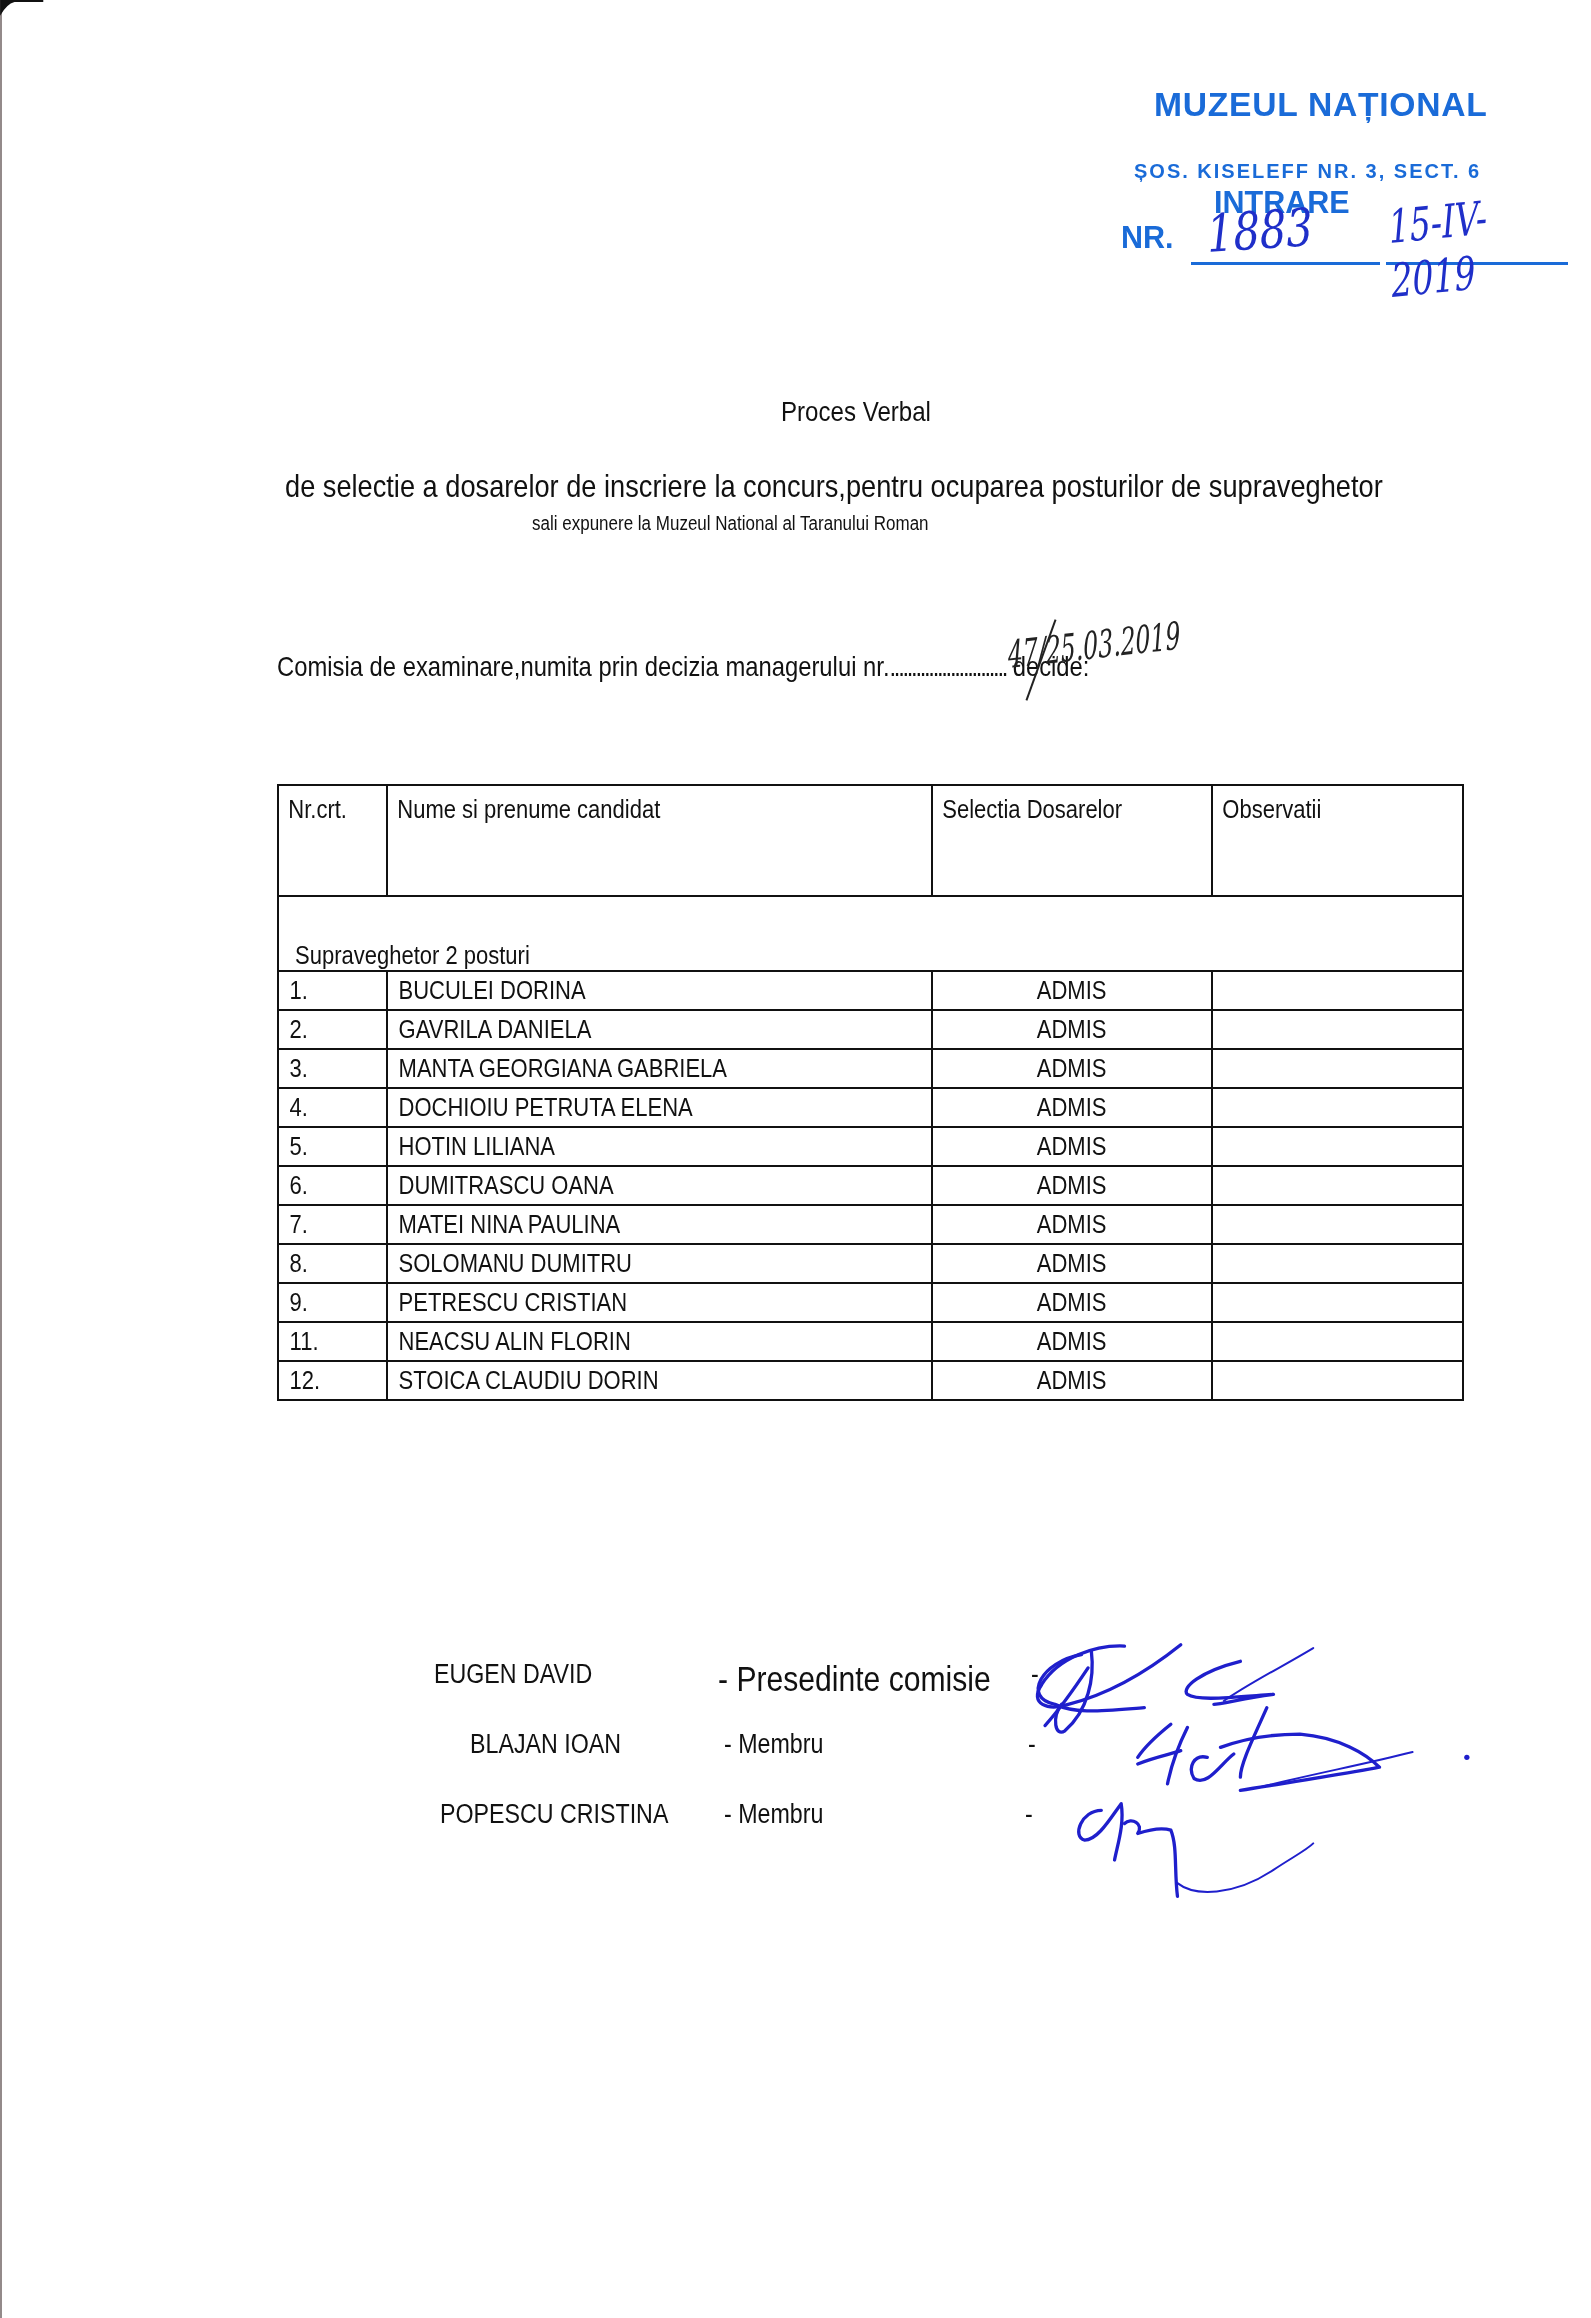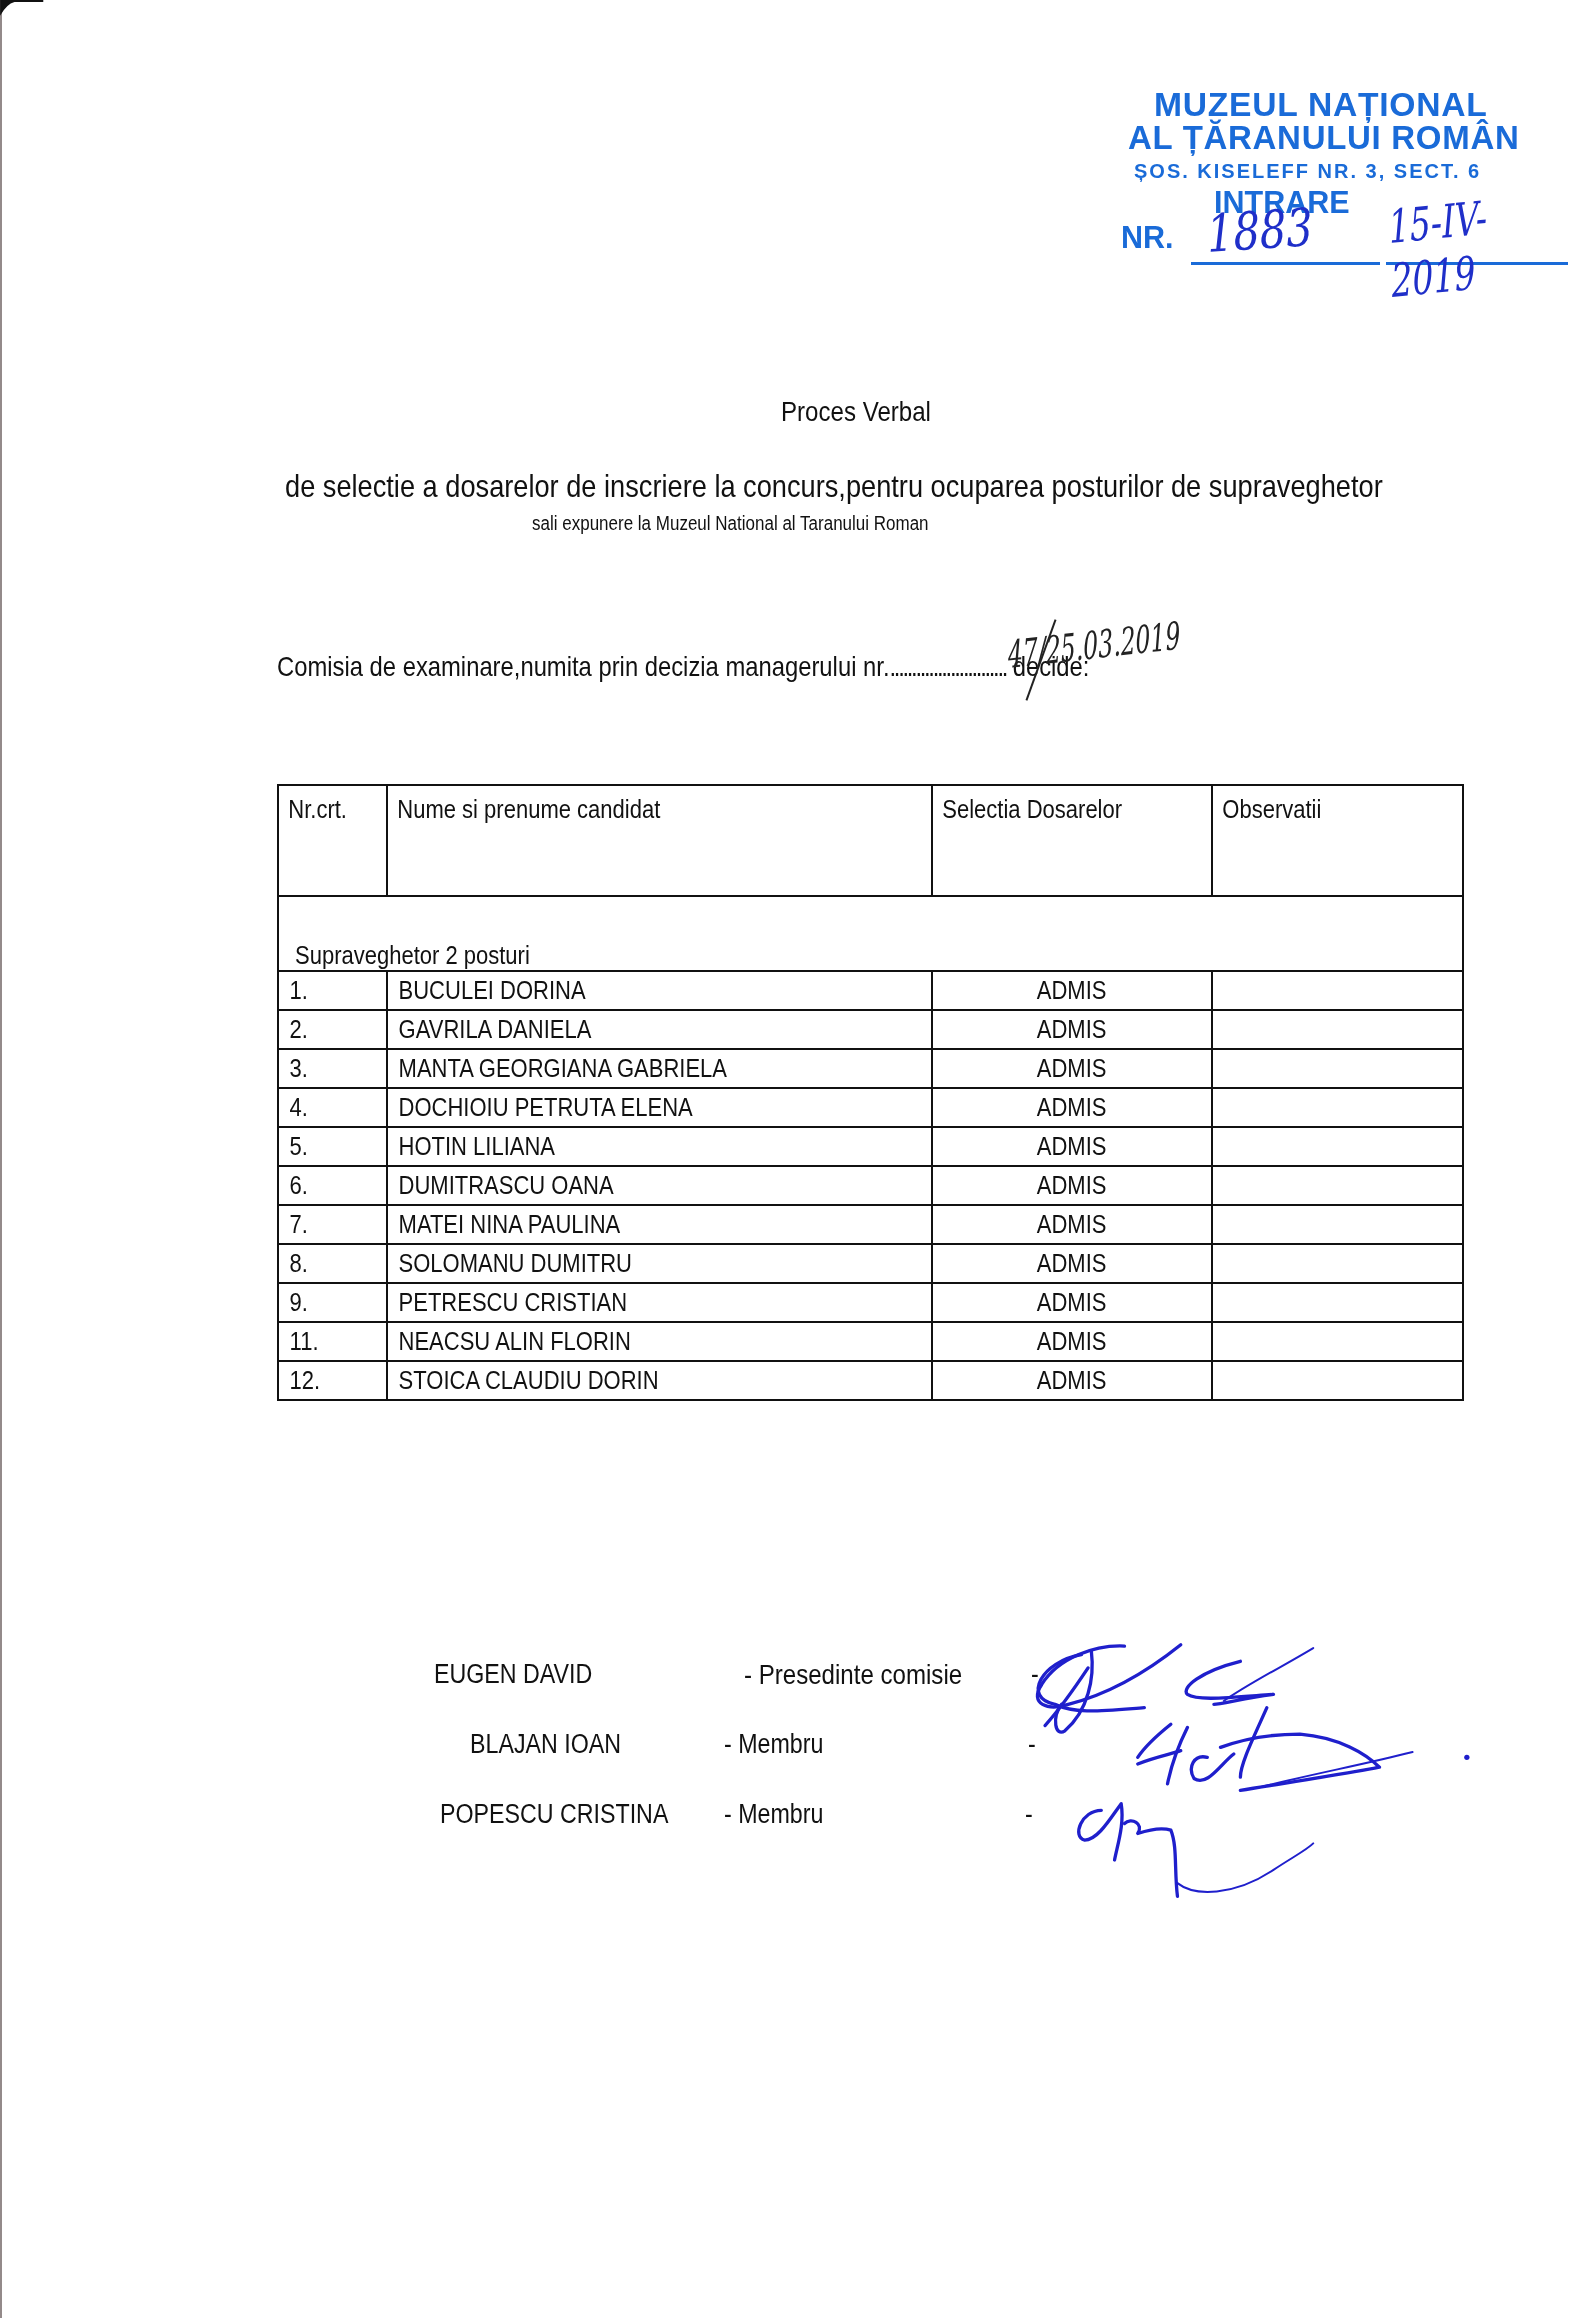--- a/index.html
+++ b/index.html
@@ -45,21 +45,20 @@
 </head>
 <body>
 
 <div class="scan-edge"></div>
 <svg class="corner-mark" viewBox="0 0 70 26">
   <path d="M0 0 L66 0 L66 3 L22 3 Q10 6 0 24 Z" fill="#111"></path>
 </svg>
 
 <div class="stamp">
   <div class="l1">MUZEUL NAȚIONAL</div>
-  <div class="l2">AL ȚĂRANULUI ROMÂN</div>
   <div class="l3">ȘOS. KISELEFF NR. 3, SECT. 6</div>
   <div class="l4">INTRARE</div>
   <div class="nr">NR.</div>
   <div class="nr-line" style="left:103px;width:189px;"></div>
   <div class="nr-line" style="left:298px;width:182px;"></div>
   <div class="hand" style="left:119px;top:118px;font-size:52px;transform:scaleX(.8) rotate(-3deg);transform-origin:left;">1883</div>
   <div class="hand" style="left:302px;top:114px;font-size:46px;transform:scaleX(.72) rotate(-4deg);transform-origin:left;">15-IV-2019</div>
 </div>
 
 <div class="abs txt center" style="left:856px;top:398px;font-size:28px;">
@@ -173,21 +172,21 @@
         <td class="nr"><span class="cell-txt">12.</span></td>
         <td class="nm"><span class="cell-txt">STOICA CLAUDIU DORIN</span></td>
         <td class="st"><span class="cell-txt">ADMIS</span></td>
         <td class="ob"><span class="cell-txt"></span></td>
       </tr>
     </tbody>
 </table>
 
 <div id="committee">
     <div class="abs txt" style="left: 434px; top: 1661px; font-size: 27px;"><span class="cond">EUGEN DAVID</span></div>
-    <div class="abs txt" style="left: 744px; top: 1661px; font-size: 28px; text-align: right;"><span class="cond">-  Presedinte comisie</span></div>
+    <div class="abs txt" style="left: 718px; top: 1661px; font-size: 35px; text-align: right;"><span class="cond">-  Presedinte comisie</span></div>
     <div class="abs txt" style="left: 1031px; top: 1661px; font-size: 27px;"><span class="cond">-</span></div>
     <div class="abs txt" style="left: 434px; top: 1731px; font-size: 27px; margin-left: 36px;"><span class="cond">BLAJAN IOAN</span></div>
     <div class="abs txt" style="left: 724px; top: 1731px; font-size: 27px;"><span class="cond">- Membru</span></div>
     <div class="abs txt" style="left: 1028px; top: 1731px; font-size: 27px;"><span class="cond">-</span></div>
     <div class="abs txt" style="left: 440px; top: 1801px; font-size: 27px;"><span class="cond">POPESCU CRISTINA</span></div>
     <div class="abs txt" style="left: 724px; top: 1801px; font-size: 27px;"><span class="cond">- Membru</span></div>
     <div class="abs txt" style="left: 1025px; top: 1801px; font-size: 27px;"><span class="cond">-</span></div>
   </div>
 
 <svg class="sig" style="left:995px;top:1605px;" width="504" height="298" viewBox="0 0 760 450">

